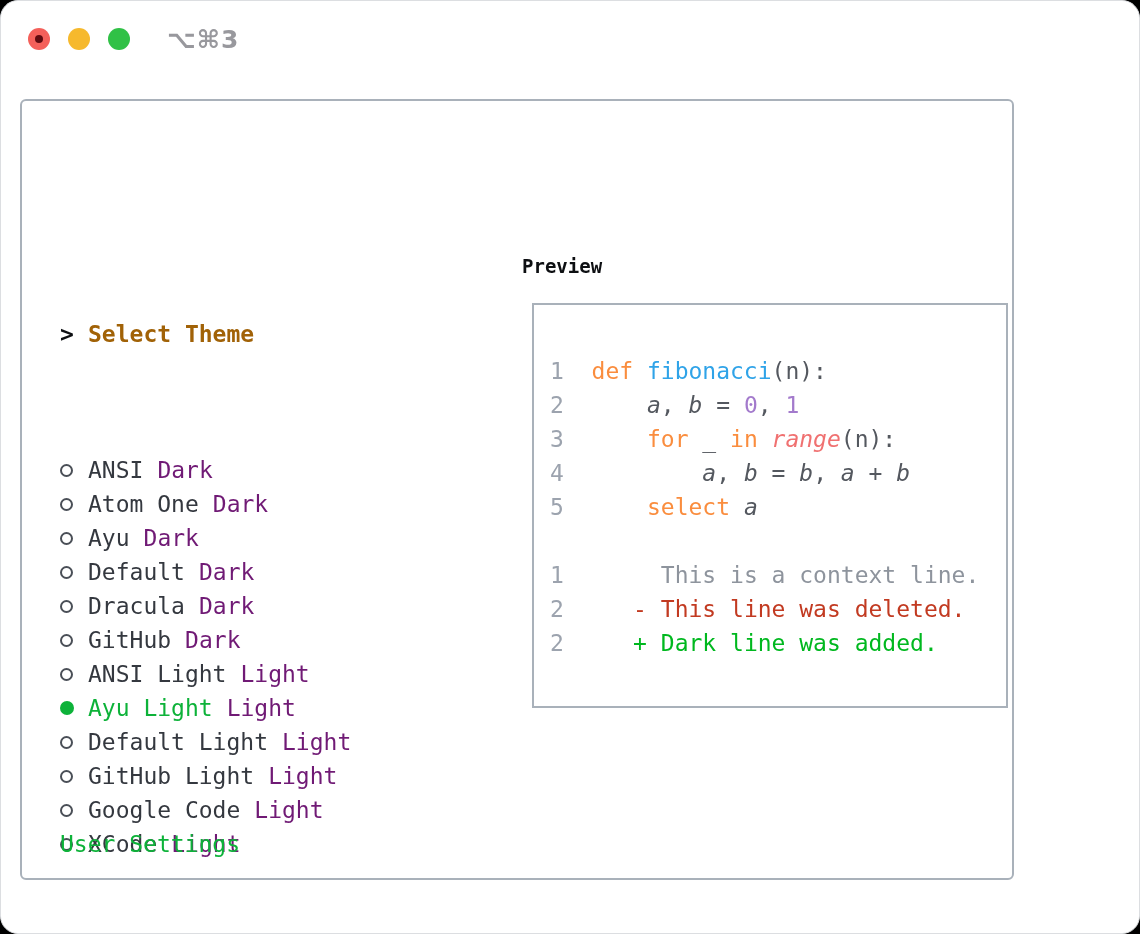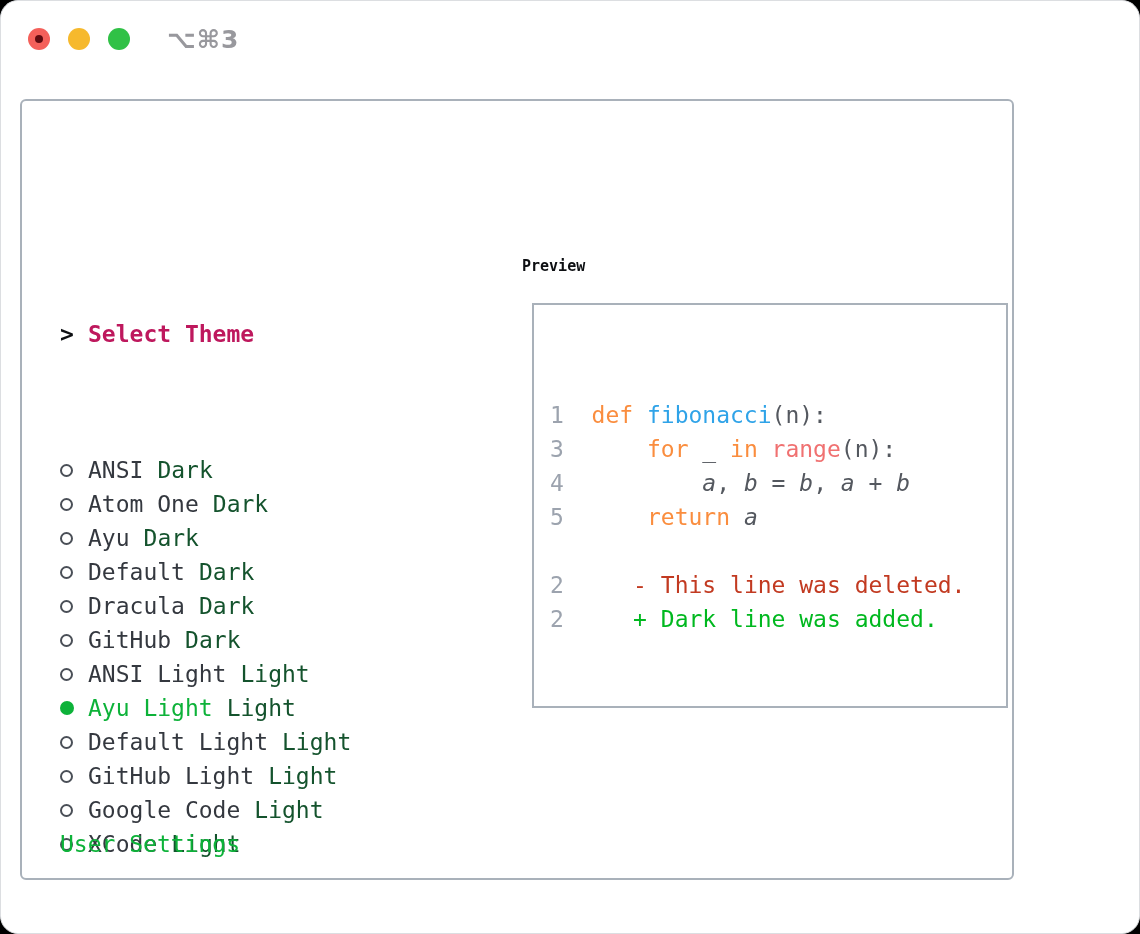--- a/index.html
+++ b/index.html
@@ -25,41 +25,41 @@
 
   .mono{font-size:23px;line-height:34px;white-space:pre;}
 
   
   .theme-list{position:absolute;left:38px;top:148px;}
   .row{display:flex;align-items:center;height:34px;font-size:23px;}
   .marker{width:28px;flex:none;display:flex;align-items:center;}
   .ring{width:13px;height:13px;border:2px solid #4a4f57;border-radius:50%;box-sizing:border-box;}
   .dot{width:14px;height:14px;border-radius:50%;background:var(--accent-green,#0db239);}
   .hdr-marker{color:#0d0f12;font-weight:bold;}
-  .hdr-label{color:#be185d;font-weight:bold;}
+  .hdr-label{color:#a16207;font-weight:bold;}
   .lbl{color:#34383f;}
   .row.selected .lbl{color:var(--accent-green,#0db239);}
-  .tag{color:#14532d;margin-left:14px;}
+  .tag{color:#701a75;margin-left:14px;}
 
   .apply-block{position:absolute;left:38px;top:624px;}
   .help{position:absolute;left:38px;top:760px;color:#a6b0bc;}
 
   
   .preview-title{position:absolute;left:500px;top:148px;height:34px;line-height:34px;
-                 font-size:15px;font-weight:bold;color:#0d0f12;}
+                 font-size:19px;font-weight:bold;color:#0d0f12;}
   .preview-box{position:absolute;left:510px;top:202px;width:476px;height:405px;
                border:2px solid #a9b1ba;box-sizing:border-box;background:#fff;}
-  .code{position:absolute;left:16px;top:49px;margin-top:44px;}
+  .code{position:absolute;left:16px;top:49px;}
   .code-row{height:34px;line-height:34px;font-size:23px;white-space:pre;}
   .tk-ln{color:#9ca3ae;}
   .tk-pl{color:#54585f;}
   .tk-kw{color:var(--syn-keyword,#fa8d3e);}
   .tk-fn{color:var(--syn-function,#2fa3e8);}
   .tk-num{color:var(--syn-number,#a37acc);}
-  .tk-call{color:var(--syn-call,#f07171);}
+  .tk-call{color:var(--syn-call,#f07171);font-style:italic;}
   .tk-var{color:#54585f;font-style:italic;}
   .tk-ctx{color:#8e949d;}
   .tk-del{color:var(--diff-deleted,#c23a21);text-align:right;}
   .tk-add{color:var(--diff-added,#00b81f);}
 </style>
 </head>
 <body>
 
 <div id="screen">
   <div class="window">
@@ -88,24 +88,26 @@
       <div class="help mono">
         <div>(Use Enter to select, Tab to</div>
         
       </div>
 
       <div class="preview-title">Preview</div>
       <div class="preview-box">
         <div class="code">
 
         <div class="code-row"><span class="tk-ln">1  </span><span class="tk-kw">def </span><span class="tk-fn">fibonacci</span><span class="tk-pl">(n):</span></div>
+            <div class="code-row"><span class="tk-ln">2  </span><span class="tk-pl">    </span><span class="tk-var">a</span><span class="tk-pl">, </span><span class="tk-var">b</span><span class="tk-pl"> = </span><span class="tk-num">0</span><span class="tk-pl">, </span><span class="tk-num">1</span></div>
             <div class="code-row"><span class="tk-ln">3  </span><span class="tk-pl">    </span><span class="tk-kw">for </span><span class="tk-pl">_ </span><span class="tk-kw">in </span><span class="tk-call">range</span><span class="tk-pl">(n):</span></div>
             <div class="code-row"><span class="tk-ln">4  </span><span class="tk-pl">        </span><span class="tk-var">a</span><span class="tk-pl">, </span><span class="tk-var">b</span><span class="tk-pl"> = </span><span class="tk-var">b</span><span class="tk-pl">, </span><span class="tk-var">a</span><span class="tk-pl"> + </span><span class="tk-var">b</span></div>
-            <div class="code-row"><span class="tk-ln">5  </span><span class="tk-pl">    </span><span class="tk-kw">return </span><span class="tk-var">a</span></div>
+            <div class="code-row"><span class="tk-ln">5  </span><span class="tk-pl">    </span><span class="tk-kw">select </span><span class="tk-var">a</span></div>
             <div class="code-row">&nbsp;</div>
+            <div class="code-row"><span class="tk-ln">1</span><span class="tk-pl">       </span><span class="tk-ctx">This is a context line.</span></div>
             <div class="code-row"><span class="tk-ln">2</span><span class="tk-pl">     </span><span class="tk-del">- This line was deleted.</span></div>
             <div class="code-row"><span class="tk-ln">2</span><span class="tk-pl">     </span><span class="tk-add">+ Dark line was added.</span></div>
           </div>
       </div>
 
     </div>
   </div>
 </div>
 
 </body></html>

